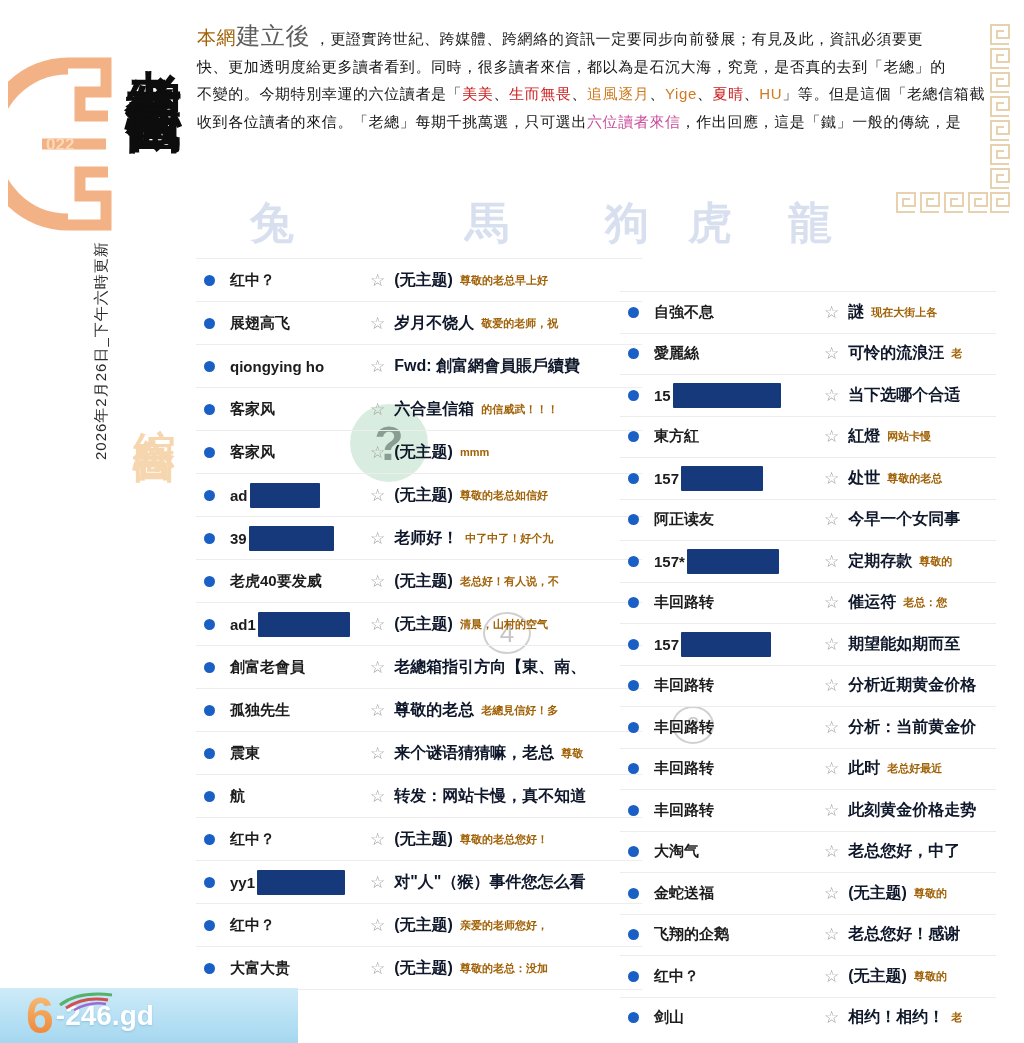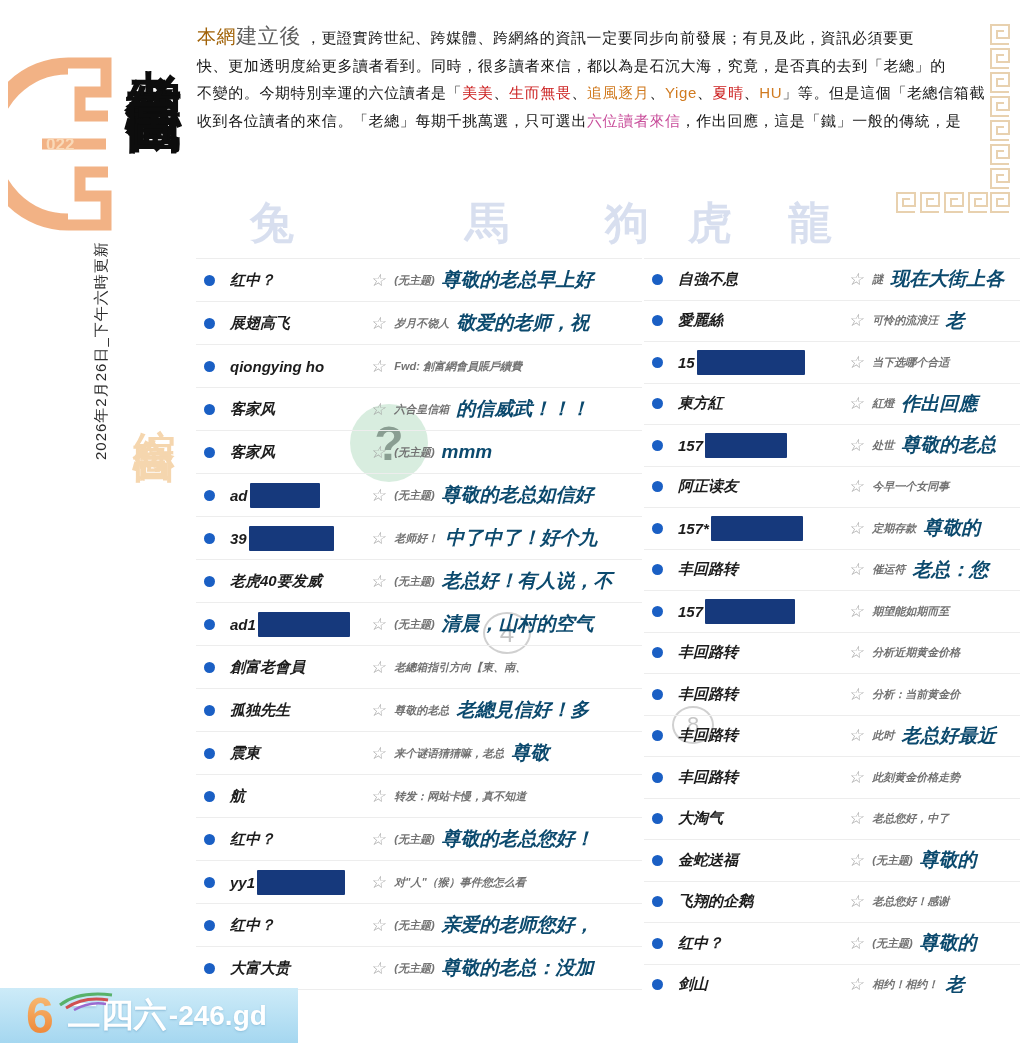--- a/index.html
+++ b/index.html
@@ -16,21 +16,21 @@
   .v-subtitle{position:absolute;left:126px;top:396px;writing-mode:vertical-rl;
            font-family:"Liberation Serif",serif;font-weight:bold;font-size:42px;
            letter-spacing:8px;color:#f4cfa1;opacity:.85;}
   .date-note{position:absolute;left:92px;top:460px;transform:rotate(-90deg);
            transform-origin:0 0;font-size:15px;color:#2a2a2a;white-space:nowrap;letter-spacing:1px;}
 
   
   .intro{position:absolute;left:197px;top:22px;width:778px;font-size:15px;color:#161616;letter-spacing:.6px;}
   .intro-line{line-height:27.5px;white-space:nowrap;}
   .run-lead1{font-size:19px;font-weight:normal;color:#a16207;}
-  .run-lead2{font-size:21px;color:#5e5e5e;}
+  .run-lead2{font-size:24px;color:#5e5e5e;}
   .run-gap{display:inline-block;width:294px;}
   .run-pink{color:#c94f9b;}
   .run-red{color:#cc2020;}
   .run-org{color:#d07a1f;}
 
   
   .meander-v{position:absolute;left:988px;top:22px;opacity:.8;}
   .meander-v .mcell{display:block;}
   .meander-h{position:absolute;left:894px;top:190px;display:flex;opacity:.8;}
 
@@ -41,32 +41,32 @@
   .wm-question{position:absolute;left:350px;top:404px;width:78px;height:78px;border-radius:50%;
        background:rgba(168,214,184,.45);display:flex;align-items:center;justify-content:center;
        font-size:48px;font-weight:bold;color:rgba(95,115,105,.65);pointer-events:none;}
   .wm-circle{position:absolute;border:2px solid rgba(150,150,150,.45);color:rgba(150,150,150,.55);
        border-radius:50%;display:flex;align-items:center;justify-content:center;
        font-size:26px;pointer-events:none;}
   .c4{left:483px;top:612px;width:44px;height:38px;}
   .c8{left:672px;top:706px;width:38px;height:34px;font-size:22px;}
 
   
-  .mail-col{position:absolute;top:258px;overflow:hidden;border-top:1px solid #ededed;font-style:italic;}
+  .mail-col{position:absolute;top:258px;overflow:hidden;border-top:1px solid #ededed;}
   .col-left{left:196px;width:446px;height:731px;}
-  .col-right{left:644px;width:376px;height:734px;}
+  .col-right{left:620px;width:376px;height:734px;margin-top:33px;}
   .mail-row{display:flex;align-items:center;height:43px;border-bottom:1px solid #ededed;
        padding-left:8px;box-sizing:border-box;white-space:nowrap;overflow:hidden;cursor:pointer;}
   .col-right .mail-row{height:41.5px;}
   .dot{width:11px;height:11px;border-radius:50%;background:var(--c-dot);flex:0 0 auto;}
   .sender{margin-left:15px;width:140px;flex:0 0 auto;font-weight:bold;font-size:15px;color:#1c1c1c;}
   .col-right .sender{width:170px;}
   .star{flex:0 0 auto;color:#9e9e9e;font-size:17px;margin-right:9px;}
-  .subject{font-weight:bold;font-size:11px;color:#737373;}
-  .preview{font-weight:bold;font-size:19px;color:#0c4a6e;margin-left:7px;}
+  .subject{font-weight:bold;font-size:16px;color:#0f172a;}
+  .preview{font-weight:bold;font-size:11px;color:#a16207;margin-left:7px;}
   .redact{display:inline-block;background:var(--c-redact);height:25px;vertical-align:-7px;
        margin-left:2px;border-radius:1px;}
 
   
   .banner{position:absolute;left:0;top:988px;width:298px;height:55px;
        background:linear-gradient(180deg,#cdebf8,#a5d7f0);display:flex;align-items:center;}
   .b6{font-size:50px;font-weight:bold;line-height:1;margin-left:26px;
        background:linear-gradient(180deg,#f8c07a,#ed7f2e);
        -webkit-background-clip:text;background-clip:text;color:transparent;}
   .btxt{font-family:"Liberation Serif",serif;font-weight:bold;font-size:33px;color:#fff;
@@ -300,21 +300,21 @@
         <span class="dot"></span>
         <span class="sender">15<span class="redact" style="width: 108px;"></span></span>
         <span class="star">☆</span>
         <span class="subject">当下选哪个合适</span>
       </div>
       <div class="mail-row">
         <span class="dot"></span>
         <span class="sender">東方紅</span>
         <span class="star">☆</span>
         <span class="subject">紅燈</span>
-        <span class="preview">作出回應</span>
+        <span class="preview">网站卡慢</span>
       </div>
       <div class="mail-row">
         <span class="dot"></span>
         <span class="sender">157<span class="redact" style="width: 82px;"></span></span>
         <span class="star">☆</span>
         <span class="subject">处世</span>
         <span class="preview">尊敬的老总</span>
       </div>
       <div class="mail-row">
         <span class="dot"></span>
@@ -402,17 +402,16 @@
       </div>
     </div>
 
   <div class="banner">
     <span class="b6">6</span>
     <svg class="swoosh" width="56" height="22" viewBox="0 0 56 22">
       <path d="M2 16 Q20 2 54 6" stroke="#58b16a" stroke-width="3" fill="none"></path>
       <path d="M8 19 Q26 7 50 11" stroke="#d05050" stroke-width="3" fill="none"></path>
       <path d="M16 21 Q32 12 48 15" stroke="#9a6bd0" stroke-width="2.5" fill="none"></path>
     </svg>
-    <span class="btxt">二四六</span>
     <span class="bdom">-246.gd</span>
   </div>
 
 </div>
 
 </body></html>

